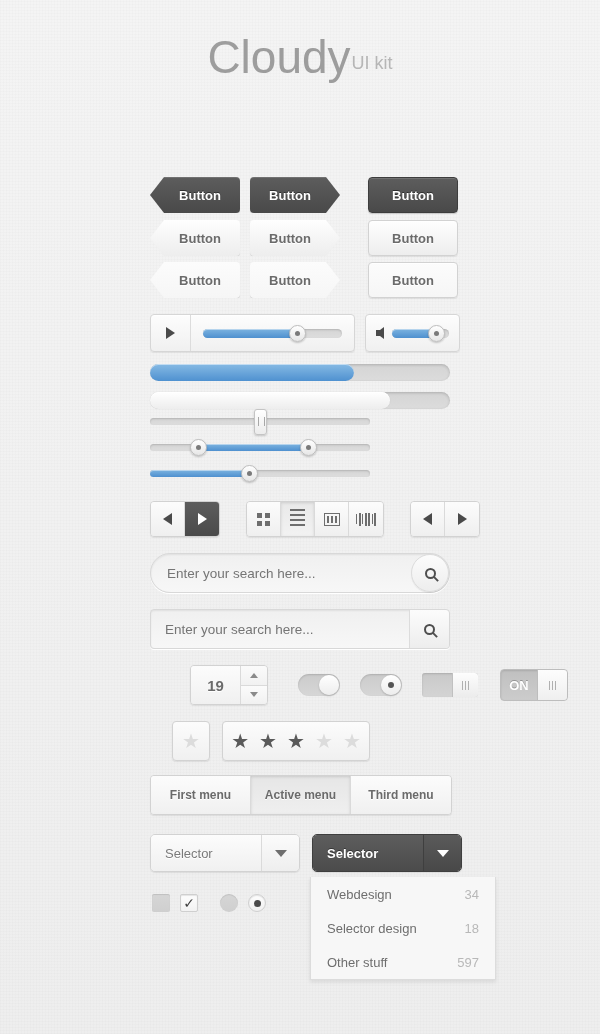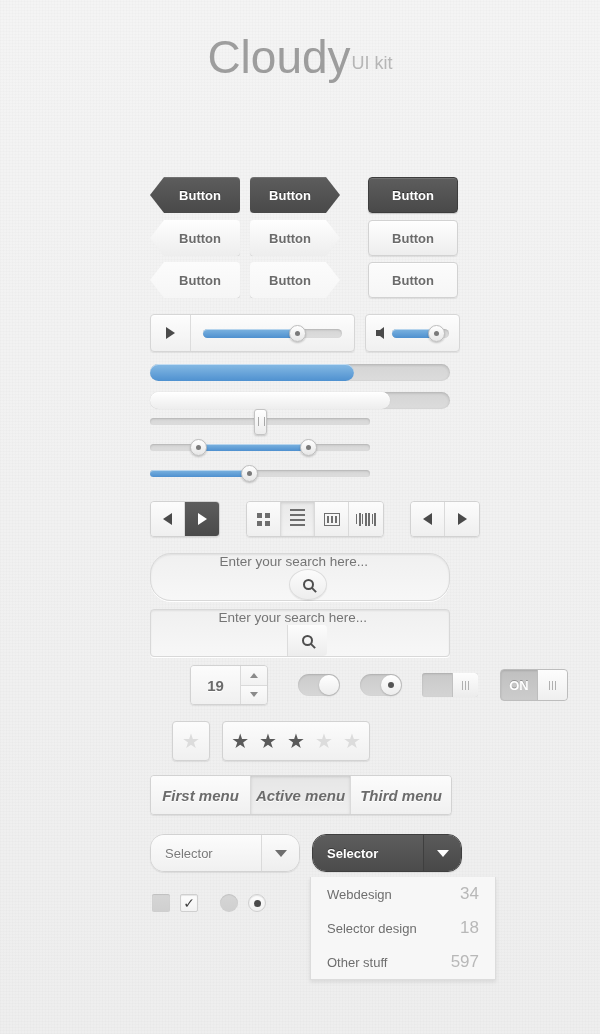--- a/index.html
+++ b/index.html
@@ -175,25 +175,24 @@
   .ico-list i { display: block; height: 2px; background: #6e6e6e; margin-bottom: 3px; }
   .ico-cols { width: 16px; height: 13px; border: 1.5px solid #6e6e6e; display: flex; gap: 2px;
     padding: 2px; }
   .ico-cols i { flex: 1; background: #6e6e6e; }
   .ico-bars { display: flex; align-items: center; gap: 1.5px; height: 13px; }
   .ico-bars i { width: 2px; height: 13px; background: #6e6e6e; }
   .ico-bars i.thin { width: 1px; height: 10px; }
 
   
   .search {
-    display: flex; align-items: center; width: 300px; height: 48px;
+    display: flex; align-items: center; width: 300px; height: 40px;
     background: linear-gradient(180deg,#f0f0f0,#f7f7f7);
     border: 1px solid #d8d8d8;
     box-shadow: inset 0 1px 2px rgba(0,0,0,.07), 0 1px 0 #fff;
-    flex-direction: column;
   }
   .search.pill { border-radius: 21px; padding-left: 16px; }
   .search.square { border-radius: 4px; padding-left: 14px; }
   .search input {
     flex: 1; border: none; background: transparent; outline: none;
     font-family: "Liberation Sans", sans-serif; font-size: 13.5px; color: #9a9a9a;
   }
   .search-btn {
     width: 40px; height: 38px; display: flex; align-items: center; justify-content: center;
     background: linear-gradient(180deg,#fcfcfc,#ededed);
@@ -295,29 +294,29 @@
     display: flex; align-items: center; justify-content: center; gap: 10px; padding: 0 12px;
   }
   .star { font-size: 20px; line-height: 1; color: #dcdcdc; }
   .star.on { color: #5a5a5a; }
 
   
   .menu-tabs { display: flex; height: 40px; border: 1px solid #d2d2d2; border-radius: 4px;
     overflow: hidden; box-shadow: 0 1px 1px rgba(0,0,0,.08); }
   .menu-tab {
     width: 100px; display: flex; align-items: center; justify-content: center;
-    font-size: 15px; font-weight: bold; color: #6b6b6b; text-shadow: 0 1px 0 #fff;
-    background: linear-gradient(180deg,#fcfcfc,#f0f0f0); border-right: 1px solid #dadada; font-style: italic;
+    font-size: 12px; font-weight: bold; color: #6b6b6b; text-shadow: 0 1px 0 #fff;
+    background: linear-gradient(180deg,#fcfcfc,#f0f0f0); border-right: 1px solid #dadada;
   }
   .menu-tab:last-child { border-right: none; }
   .menu-tab.active { background: linear-gradient(180deg,#e6e6e6,#efefef);
     box-shadow: inset 0 1px 3px rgba(0,0,0,.13); }
 
   
-  .selector { display: flex; height: 38px; width: 150px; border-radius: 14px; overflow: hidden;
+  .selector { display: flex; height: 38px; width: 150px; border-radius: 5px; overflow: hidden;
     border: 1px solid #d2d2d2; box-shadow: 0 1px 1px rgba(0,0,0,.08); }
   .selector .lbl {
     flex: 1; display: flex; align-items: center; padding-left: 14px;
     font-size: 13px; color: #7a7a7a; text-shadow: 0 1px 0 #fff;
     background: linear-gradient(180deg,#fcfcfc,#f0f0f0);
   }
   .selector .arw {
     width: 38px; display: flex; align-items: center; justify-content: center;
     background: linear-gradient(180deg,#fbfbfb,#eeeeee); border-left: 1px solid #dadada;
   }
@@ -331,21 +330,21 @@
   .selector.dark .caret { border-top-color: #fff; }
 
   .dropdown {
     width: 186px; background: #f7f7f7; border: 1px solid #dcdcdc; border-top: none;
     box-shadow: 0 2px 4px rgba(0,0,0,.09);
   }
   .dd-item {
     display: flex; align-items: center; justify-content: space-between;
     height: 34px; padding: 0 16px; font-size: 13px; color: #6e6e6e;
   }
-  .dd-count { color: #b8b8b8; font-size: 17px; }
+  .dd-count { color: #b8b8b8; font-size: 13px; }
 
   
   .check-sq {
     width: 18px; height: 18px; border-radius: 2px;
     background: linear-gradient(180deg,#d6d6d6,#cfcfcf);
     box-shadow: inset 0 1px 1px rgba(0,0,0,.1);
   }
   .check-sq.checked {
     background: linear-gradient(180deg,#fdfdfd,#f2f2f2); border: 1px solid #cfcfcf;
     display: flex; align-items: center; justify-content: center;

